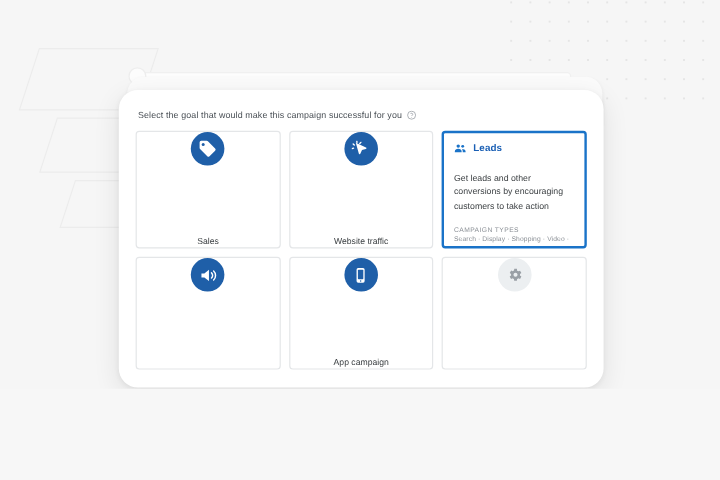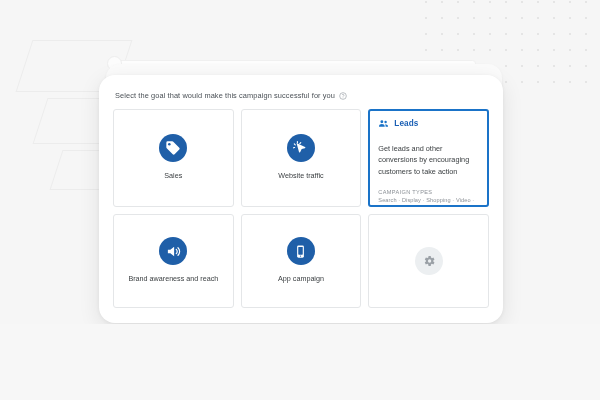--- a/index.html
+++ b/index.html
@@ -113,21 +113,21 @@
     grid-template-rows: 98px 94px;
     gap: 7px;
   }
   .goal-card {
     border: 1px solid #e4e6e8;
     border-radius: 3px;
     background: #fff;
     display: flex;
     flex-direction: column;
     align-items: center;
-    justify-content: center;
+    justify-content: space-between;
     gap: 9px;
     cursor: pointer;
     overflow: hidden;
   }
   .goal-card.selected {
     border: 2px solid #1a73c8;
     align-items: stretch;
     justify-content: flex-start;
     gap: 0;
     padding: 7px 8px 6px 8px;
@@ -270,21 +270,20 @@
         <div class="sel-types-value">Search · Display · Shopping · Video · Smart · Discovery</div>
       </div>
 
       <div class="goal-card">
         <div class="badge">
           <svg width="15" height="15" viewBox="0 0 24 24" fill="currentColor">
             <path d="M3 9.3v5.4h3.9L13 19.6V4.4L6.9 9.3z"></path>
             <path d="M16.4 8.6a4.6 4.6 0 0 1 0 6.8M19.2 6a8.2 8.2 0 0 1 0 12" fill="none" stroke="currentColor" stroke-width="1.9" stroke-linecap="round"></path>
           </svg>
         </div>
-        <div class="goal-label">Brand awareness and reach</div>
       </div>
 
       <div class="goal-card">
         <div class="badge">
           <svg width="15" height="15" viewBox="0 0 24 24" fill="currentColor">
             <rect x="6.6" y="2.2" width="10.8" height="19.6" rx="2.2"></rect>
             <rect x="8.4" y="4.6" width="7.2" height="12.4" rx="1" fill="#1f5fa8"></rect>
             <circle cx="12" cy="19.3" r="1" fill="#1f5fa8"></circle>
           </svg>
         </div>

